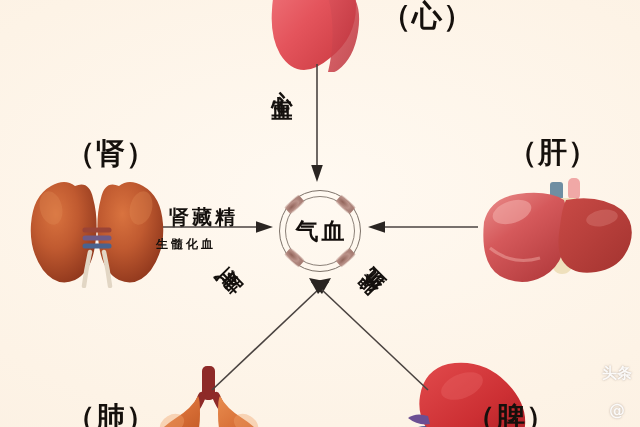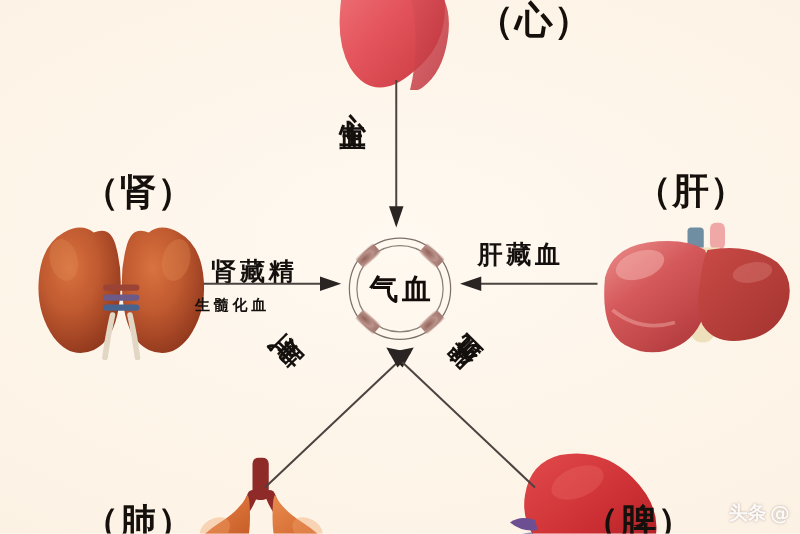--- a/index.html
+++ b/index.html
@@ -113,27 +113,28 @@
   
   .organ { position: absolute; }
 
   
   #watermark {
     position: absolute;
     right: 8px;
     bottom: 7px;
     display: flex;
     align-items: center;
-    gap: 3px;
+    gap: 18px;
     font-family: "DejaVu Sans", sans-serif;
     font-size: 15px;
     font-weight: 700;
     color: rgba(255,255,255,0.92);
     text-shadow: 0 0 2px rgba(120,100,90,0.55);
     letter-spacing: 0px;
+    flex-direction: column;
   }
   #watermark .wm-at { font-size: 16px; }
 </style>
 </head>
 <body>
 
 <div id="stage">
   <div id="paper"></div>
 
   <svg class="organ" style="left:256px; top:-46px; width:118px; height:118px;" viewBox="0 0 118 118">
@@ -228,21 +229,20 @@
     <path d="M90,22 q34,-6 56,10 q14,14 8,34 q-8,24 -34,28 q-24,4 -34,-12
              q-6,-12 -2,-34 q2,-18 6,-26 z" fill="url(#gLivR)"></path>
 
     <ellipse cx="36" cy="34" rx="20" ry="11" fill="#f6b5b2" opacity=".5" transform="rotate(-18 36 34)"></ellipse>
     <path d="M14,70 q22,18 50,10" stroke="#f3b3ae" stroke-width="3" fill="none" opacity=".45"></path>
     <ellipse cx="126" cy="40" rx="16" ry="8" fill="#e08a84" opacity=".35" transform="rotate(-10 126 40)"></ellipse>
   </svg>
 
   <div class="label-paren" style="left:508px; top:133px; font-size:29px;">（肝）</div>
 
-  <div class="ann" style="left:382px; top:190px; font-size:20px;">肝藏血</div>
   <svg class="arrow-svg" style="left:366px; top:219px; width:112px; height:16px;" viewBox="0 0 112 16">
     <line x1="112" y1="8" x2="16" y2="8" stroke="#4a4340" stroke-width="1.6"></line>
     <polygon points="2,8 19,2.2 19,13.8" fill="#2a2522"></polygon>
   </svg>
 
   <svg class="organ" style="left:128px; top:366px; width:162px; height:100px;" viewBox="0 0 162 100">
     <defs>
       <linearGradient id="gLung" x1="0" y1="0" x2="0.6" y2="1">
         <stop offset="0%" stop-color="#e88c4e"></stop>
         <stop offset="50%" stop-color="#d66d35"></stop>

